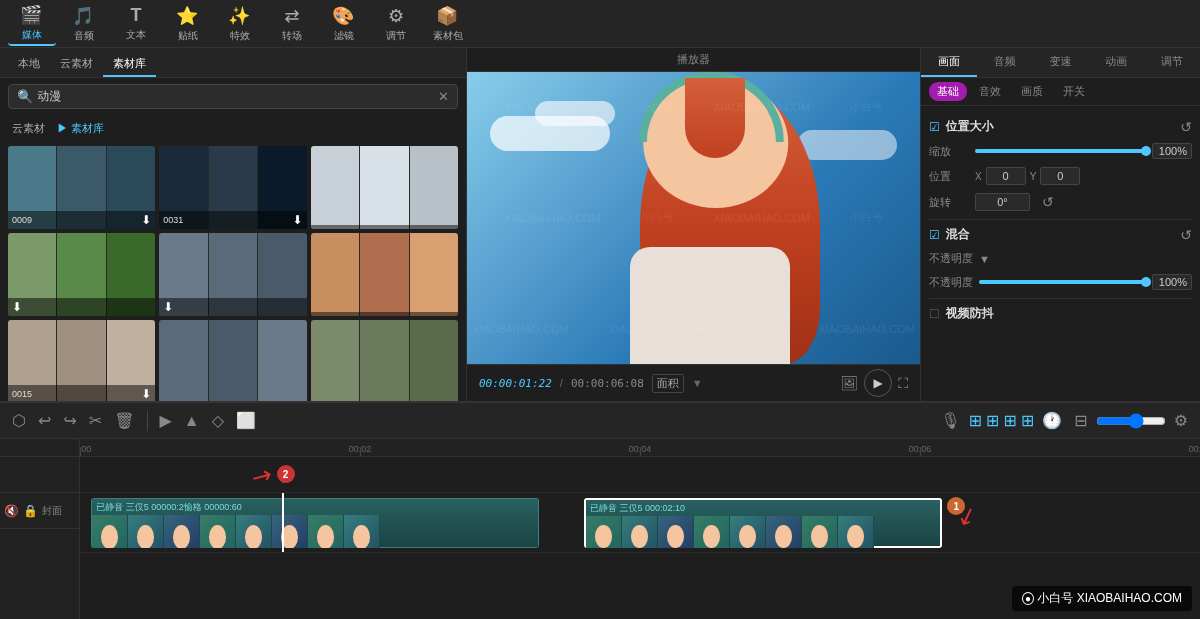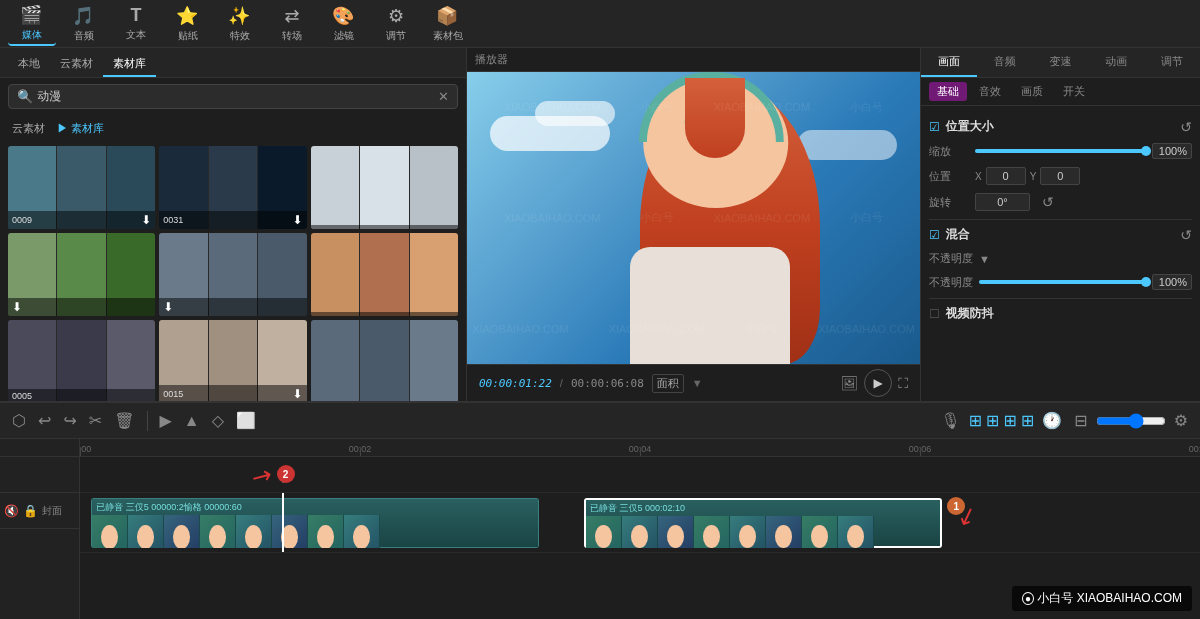--- a/index.html
+++ b/index.html
@@ -146,20 +146,21 @@
       background: #151515;
       display: flex;
       flex-direction: column;
     }
     .preview-label {
       color: #888;
       font-size: 11px;
       padding: 4px 8px;
       background: #1e1e1e;
       border-bottom: 1px solid #333;
+      text-align: center;
     }
     .preview-video {
       flex: 1;
       background: #000;
       display: flex;
       align-items: center;
       justify-content: center;
       position: relative;
       overflow: hidden;
     }
@@ -234,21 +235,21 @@
       gap: 4px;
       border-bottom: 1px solid #333;
     }
     .right-subtab {
       padding: 2px 8px;
       border-radius: 3px;
       cursor: pointer;
       color: #888;
       font-size: 11px;
     }
-    .right-subtab.active { background: #701a75; color: #fff; }
+    .right-subtab.active { background: #a21caf; color: #fff; border-radius: 9px; }
     .right-content {
       flex: 1;
       padding: 8px;
       overflow-y: auto;
     }
     .section-header {
       display: flex;
       align-items: center;
       margin-bottom: 8px;
       margin-top: 4px;
@@ -615,30 +616,20 @@
               <span style="color: rgb(255, 255, 255); font-size: 12px;">⬇</span>
             </div>
           </div>
           <div class="grid-item">
             <div class="grid-colors">
               <div class="color-block" style="background: rgb(200, 144, 96);"></div>
               <div class="color-block" style="background: rgb(176, 112, 80);"></div>
               <div class="color-block" style="background: rgb(216, 160, 112);"></div>
             </div>
             <div class="grid-item-overlay"></div>
-          </div>
-          <div class="grid-item">
-            <div class="grid-colors">
-              <div class="color-block" style="background: rgb(74, 74, 90);"></div>
-              <div class="color-block" style="background: rgb(58, 58, 74);"></div>
-              <div class="color-block" style="background: rgb(90, 90, 106);"></div>
-            </div>
-            <div class="grid-item-overlay">
-              <span>0005</span>
-            </div>
           </div>
           <div class="grid-item">
             <div class="grid-colors">
               <div class="color-block" style="background: rgb(176, 160, 144);"></div>
               <div class="color-block" style="background: rgb(160, 144, 128);"></div>
               <div class="color-block" style="background: rgb(192, 176, 160);"></div>
             </div>
             <div class="grid-item-overlay">
               <span>0015</span>
               <span style="color: rgb(255, 255, 255); font-size: 12px;">⬇</span>

